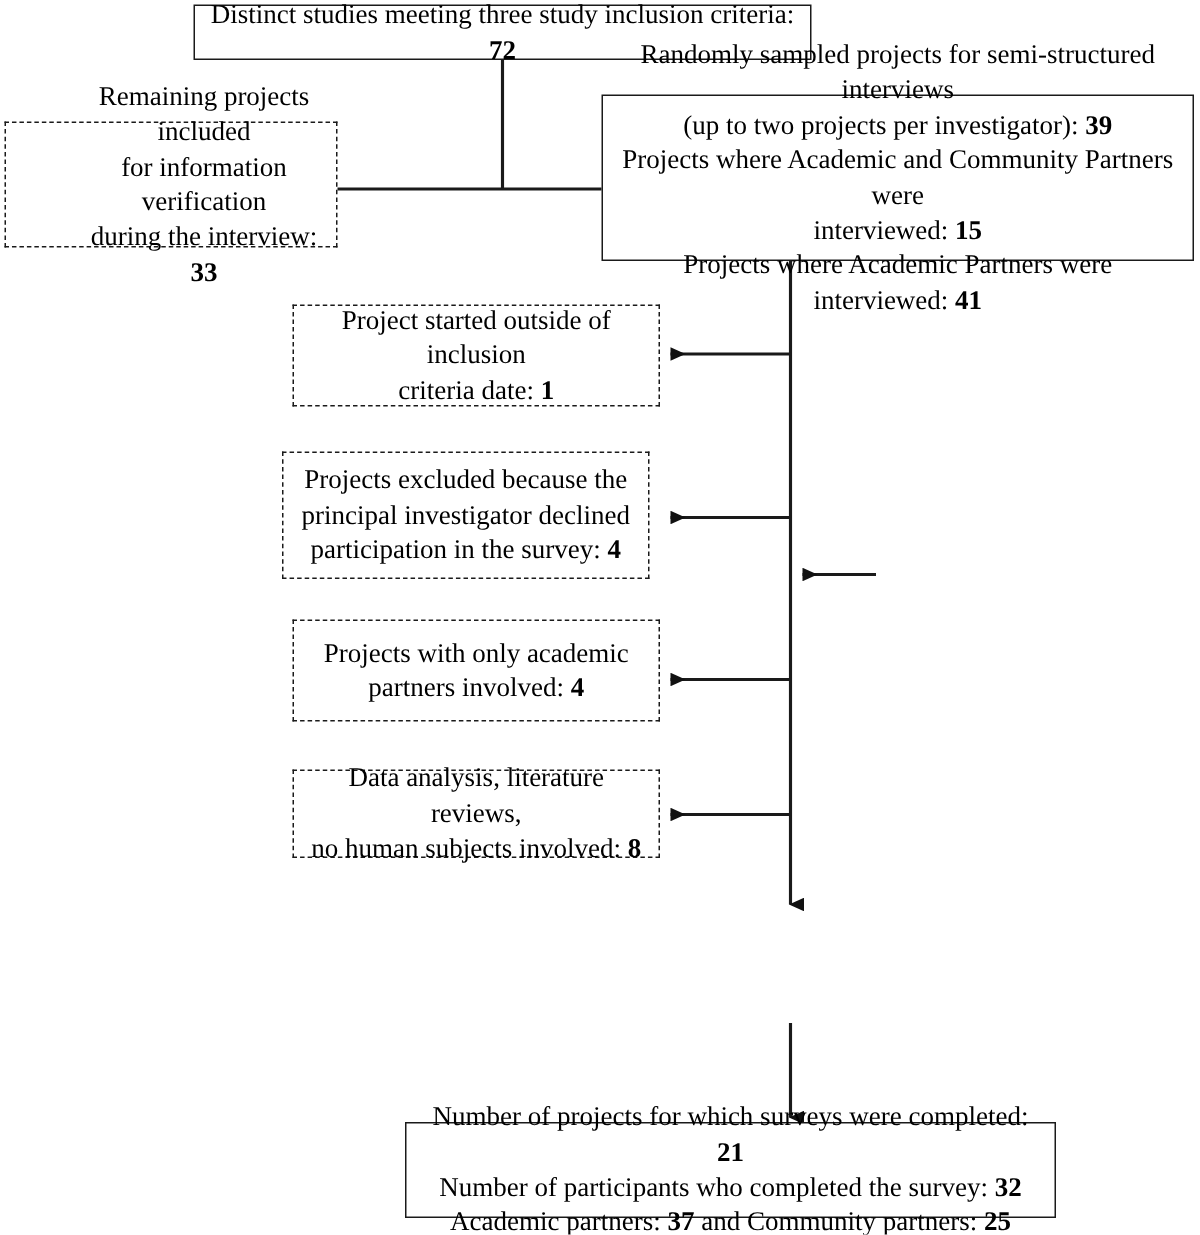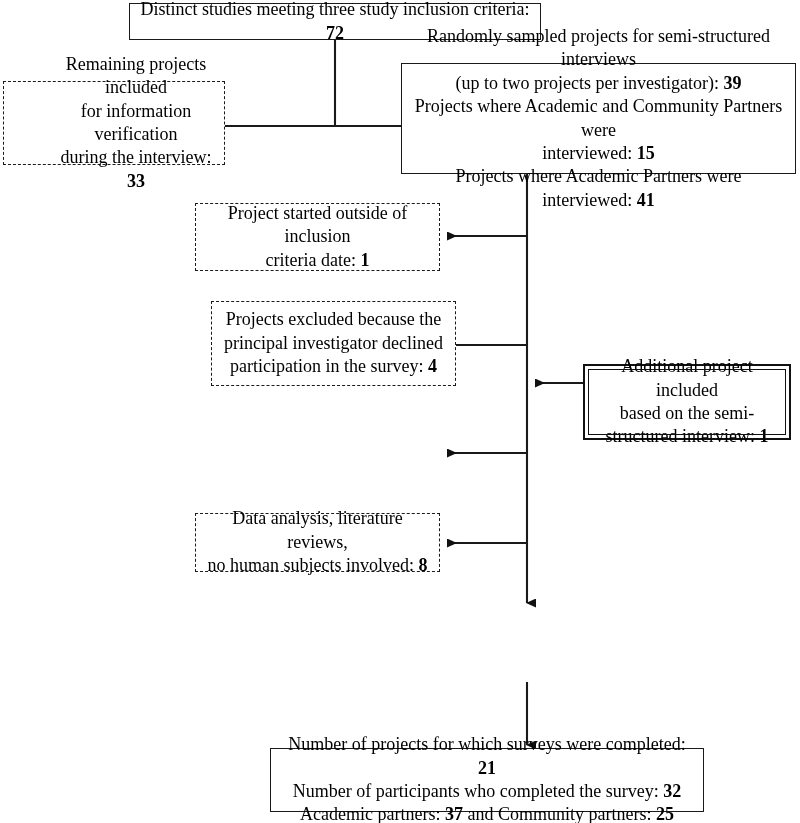--- a/index.html
+++ b/index.html
@@ -78,32 +78,31 @@
   </div>
 
   <div class="node solid" style="left:401px;top:63px;width:395px;height:111px;justify-content:center;">
     <span class="txt">Randomly sampled projects for semi-structured interviews<br>(up to two projects per investigator): <b>39</b><br>Projects where Academic and Community Partners were<br>interviewed: <b>15</b><br>Projects where Academic Partners were interviewed: <b>41</b></span>
   </div>
 
   <div class="node dashed" style="left:195px;top:203px;width:245px;height:68px;">
     <span class="txt">Project started outside of inclusion<br>criteria date: <b>1</b></span>
   </div>
 
-  <div class="node dashed" style="left:211px;top:301px;width:245px;height:85px;text-align:center;">
+  <div class="node dashed" style="left:188px;top:301px;width:245px;height:85px;text-align:center;">
     <span class="txt">Projects excluded because the<br>principal investigator declined<br>participation in the survey: <b>4</b></span>
   </div>
 
+  <div class="node dashed" style="left:195px;top:413px;width:245px;height:68px;">
+    <span class="txt">Projects with only academic<br>partners involved: <b>4</b></span>
+  </div>
 
   <div class="node dashed" style="left:195px;top:513px;width:245px;height:59px;">
     <span class="txt">Data analysis, literature reviews,<br>no human subjects involved: <b>8</b></span>
   </div>
 
-  <div class="node" style="left:583px;top:364px;width:208px;height:76px;border:2px solid #111111;">
-    <span class="double-inner" style="left:3px;top:3px;right:3px;bottom:3px;"></span>
-    <span class="txt">Additional project included<br>based on the semi-<br>structured interview: <b>1</b></span>
-  </div>
 
 
   <div class="node solid" style="left:270px;top:748px;width:434px;height:64px;">
     <span class="txt">Number of projects for which surveys were completed: <b>21</b><br>Number of participants who completed the survey: <b>32</b><br>Academic partners: <b>37</b> and Community partners: <b>25</b></span>
   </div>
 
 </div>
 
 </body></html>

